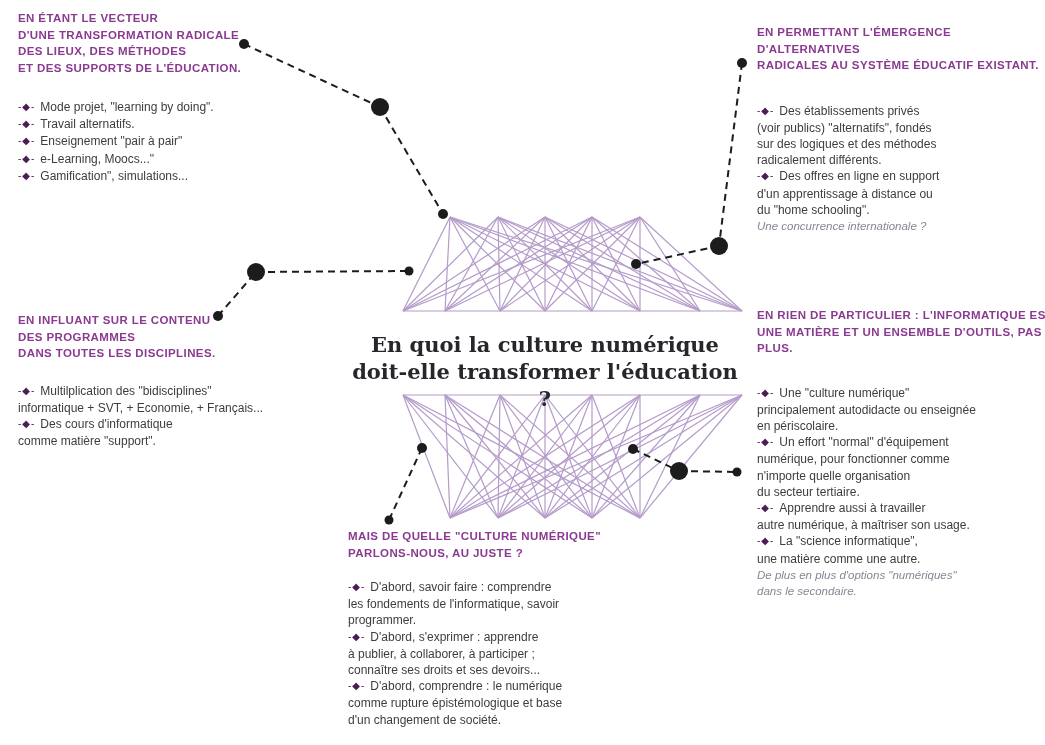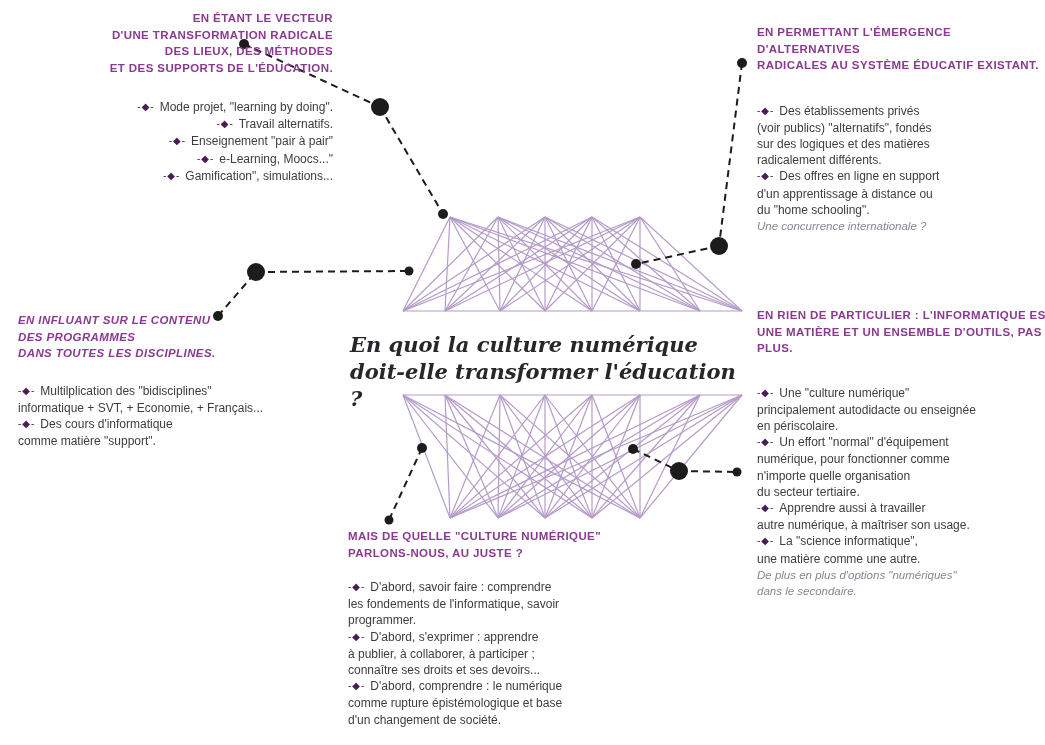--- a/index.html
+++ b/index.html
@@ -8,44 +8,44 @@
     font-family:"Liberation Sans",sans-serif;
   }
   svg.layer{position:absolute;left:0;top:0;pointer-events:none;}
   #star-svg{position:absolute;left:400px;top:213px;z-index:1;}
   #connector-svg{z-index:2;}
   .branch{position:absolute;z-index:3;}
   .heading{
     font-size:11.5px;font-weight:700;letter-spacing:.4px;line-height:16.5px;
     color:#8a3a90;white-space:pre-line;
   }
-  .b0{left:18px;top:10px;width:315px;text-align:right;}
+  .b0{left:18px;top:10px;width:315px;}
   .b0 .heading{margin-bottom:23px;}
   .b1{left:757px;top:24px;width:300px;}
   .b1 .heading{margin-bottom:29px;}
   .b2{left:18px;top:312px;width:325px;}
-  .b2 .heading{margin-bottom:21px;font-style:italic;}
+  .b2 .heading{margin-bottom:21px;}
   .b3{left:757px;top:307px;width:300px;}
   .b3 .heading{margin-bottom:28px;}
   .b4{left:348px;top:528px;width:315px;}
   .b4 .heading{margin-bottom:18px;}
   .bullet{font-size:12px;line-height:16.2px;color:#3d3d3d;}
   .bullet .marker{
     color:#4a1d55;font-size:10px;letter-spacing:1px;margin-right:5px;
     position:relative;top:-1px;
   }
   .bullet .btxt{white-space:pre-line;}
   .note{
     font-size:11.5px;font-style:italic;line-height:16.2px;color:#8b8494;
     white-space:pre-line;
   }
   #center-title{
-    position:absolute;left:350px;top:331px;width:390px;z-index:3;
+    position:absolute;left:350px;top:331px;width:390px;z-index:3;text-align:center;
     font-family:"DejaVu Serif","Liberation Serif",serif;
-    font-style:italic;font-weight:700;font-size:21px;line-height:27px;color:#26262b;
+    font-weight:700;font-size:21px;line-height:27px;color:#26262b;
   }
 </style>
 </head>
 <body>
 
 <div id="canvas">
 
   <svg id="star-svg" width="345" height="312" viewBox="0 0 345 312">
       <line x1="3" y1="98" x2="50" y2="4" stroke="#b49bc9" stroke-width="1.2"></line>
       <line x1="3" y1="182" x2="50" y2="305" stroke="#b49bc9" stroke-width="1.2"></line>
@@ -175,21 +175,21 @@
         <div class="bullet"><span class="marker">-◆-</span><span class="btxt">Gamification", simulations...</span></div>
       </div>
   </div>
 
   <div class="branch b1">
     <div class="heading">EN PERMETTANT L'ÉMERGENCE D'ALTERNATIVES
 RADICALES AU SYSTÈME ÉDUCATIF EXISTANT.</div>
     <div class="bullets">
         <div class="bullet"><span class="marker">-◆-</span><span class="btxt">Des établissements privés
 (voir publics) "alternatifs", fondés
-sur des logiques et des matières
+sur des logiques et des méthodes
 radicalement différents.</span></div>
         <div class="bullet"><span class="marker">-◆-</span><span class="btxt">Des offres en ligne en support
 d'un apprentissage à distance ou
 du "home schooling".</span></div>
       </div>
     <div class="note">Une concurrence internationale ?</div>
   </div>
 
   <div class="branch b2">
     <div class="heading">EN INFLUANT SUR LE CONTENU

